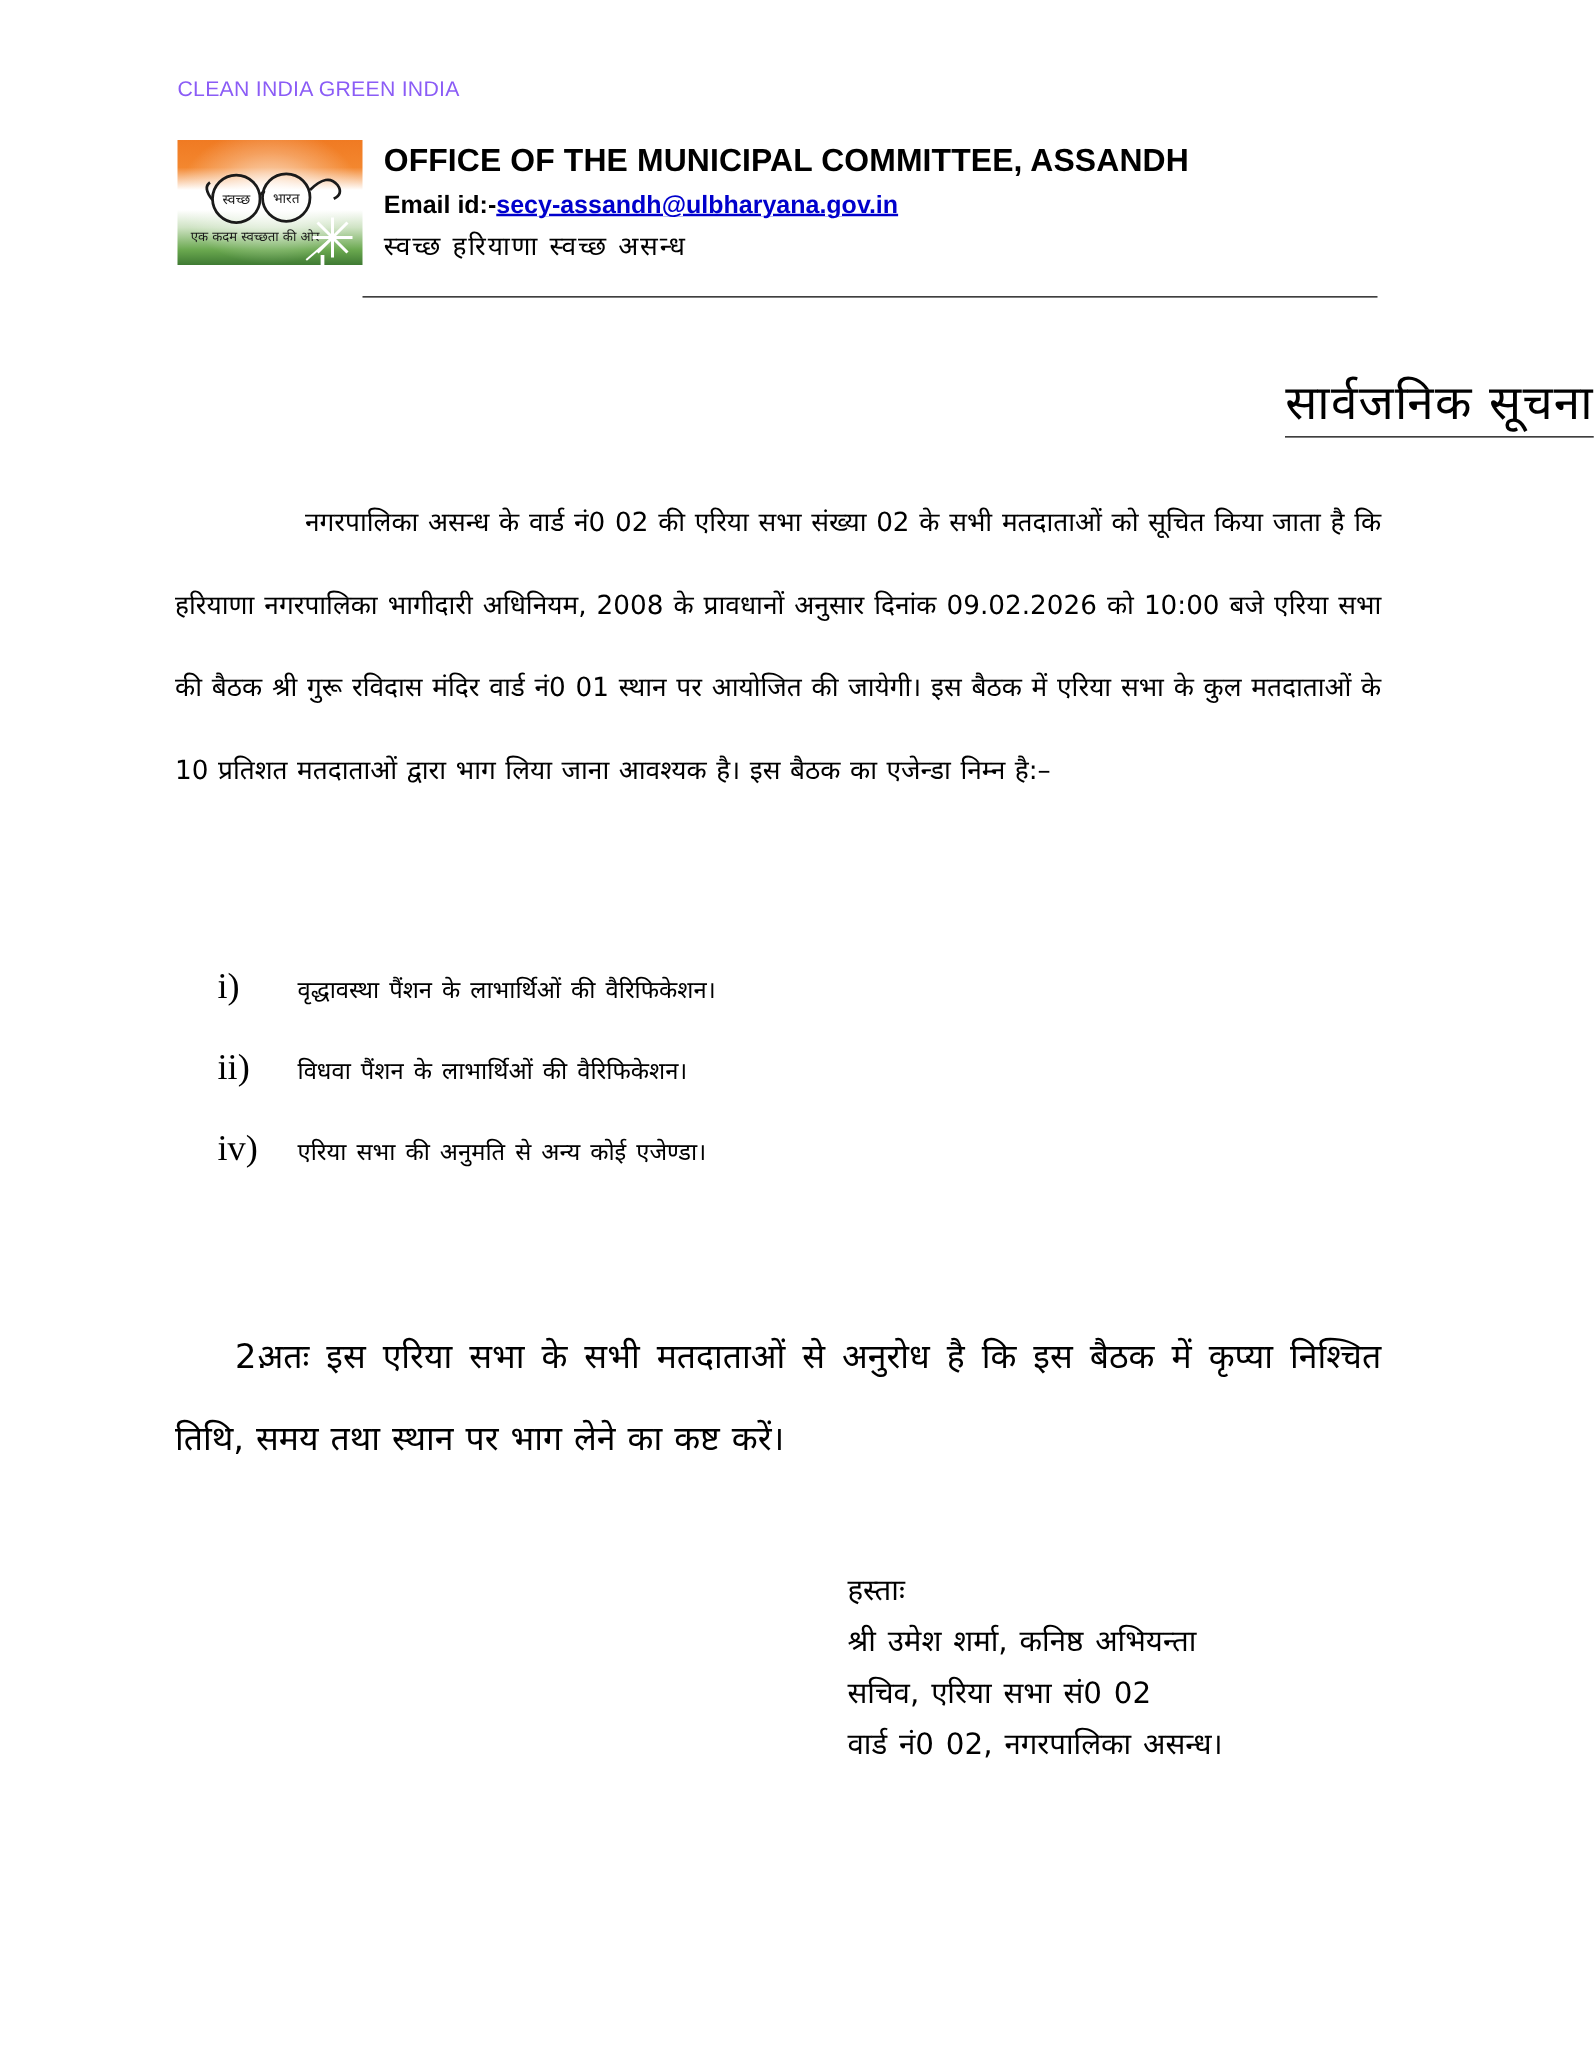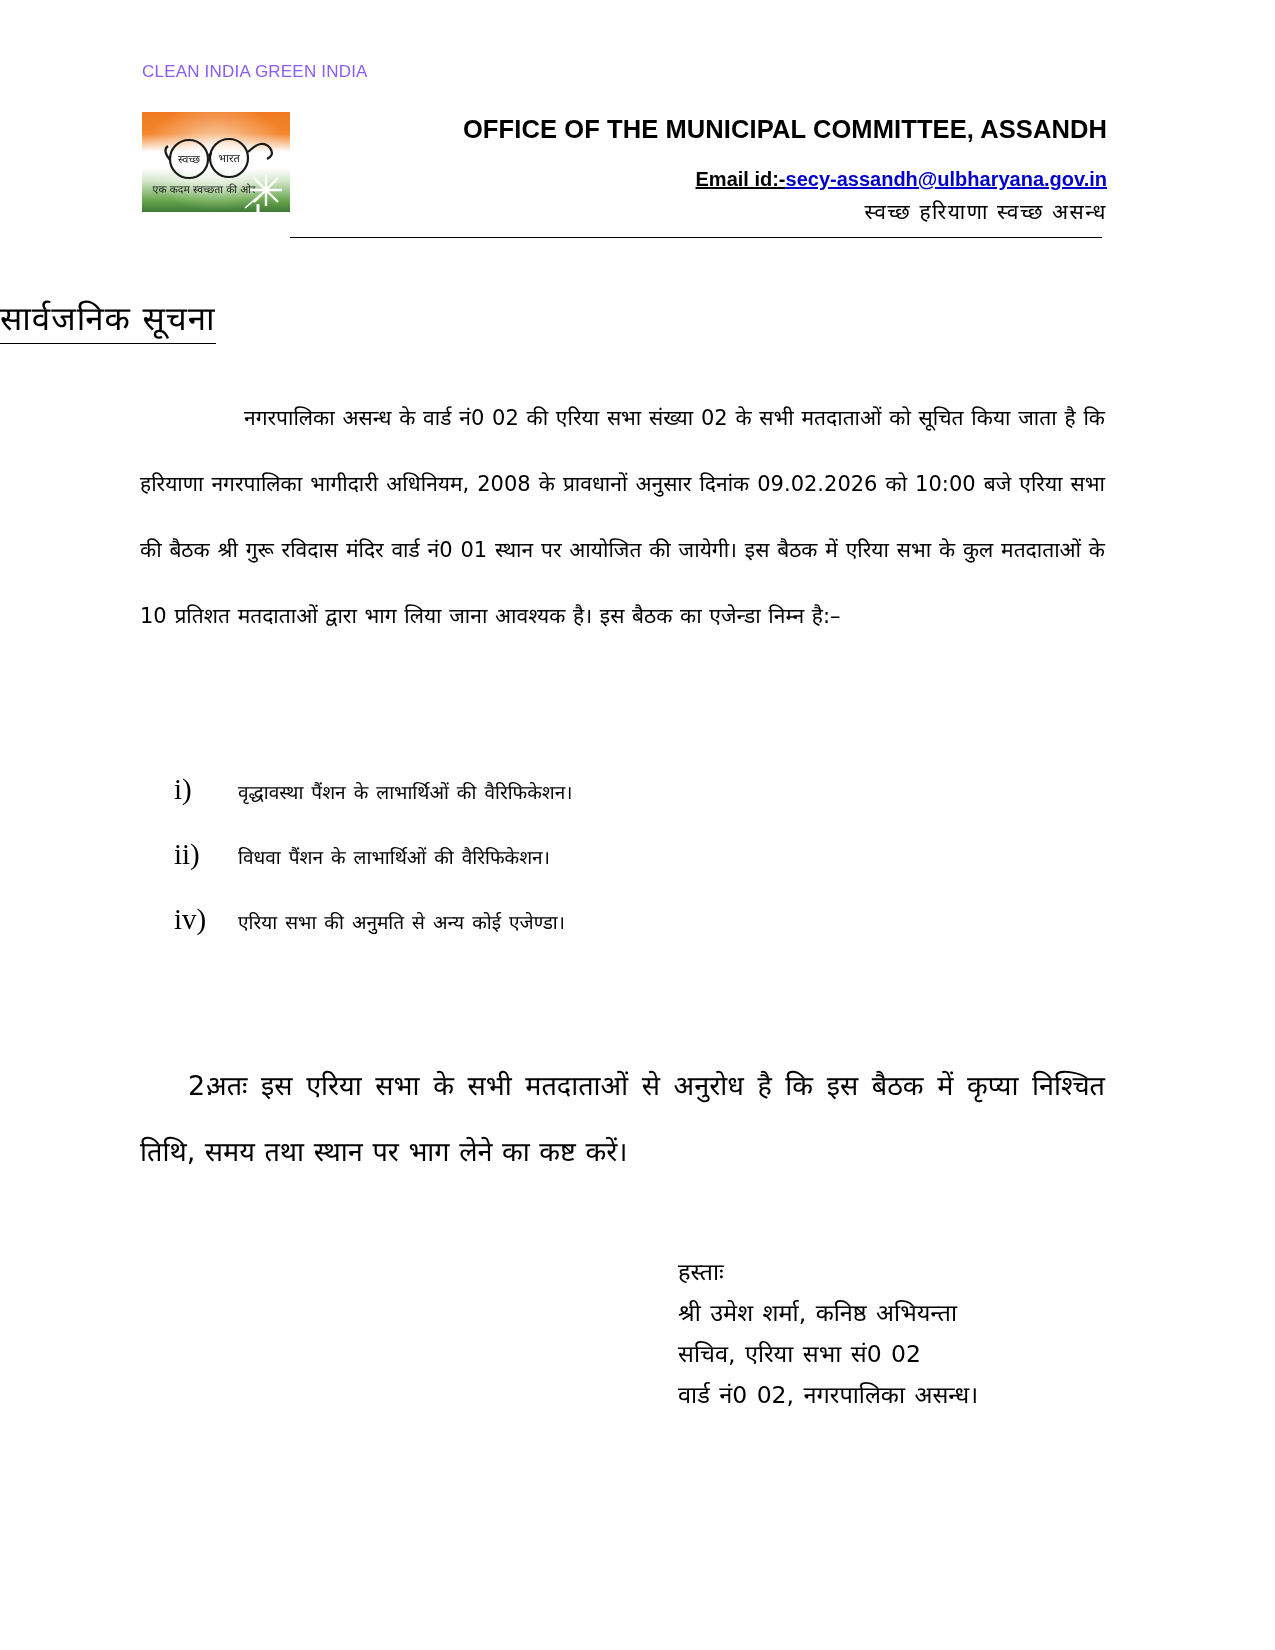--- a/index.html
+++ b/index.html
@@ -61,39 +61,38 @@
     content:"";
     position:absolute;
     inset:0;
     background: radial-gradient(ellipse at 50% 45%, rgba(255,255,255,0.85) 0%, rgba(255,255,255,0.25) 45%, rgba(255,255,255,0) 70%);
   }
   .logo svg { position:absolute; inset:0; z-index:2; }
 
   .header-text {
     margin-left: 165px;
     padding-top: 2px;
-    text-align: right;
+    text-align: left;
     width: 800px;
   }
   .office-title {
     font-family: "Liberation Sans", sans-serif;
     font-weight: bold;
     font-size: 25.5px;
     letter-spacing: 0.1px;
     line-height: 1.2;
     white-space: nowrap;
   }
   .email-line {
     font-family: "Liberation Sans", sans-serif;
     font-weight: bold;
     font-size: 20px;
-    margin-top: 22px;
+    margin-top: 7px;
     line-height: 1.2;
     white-space: nowrap;
-    text-decoration: underline;
   }
   .email-link {
     color: #0000cc;
     text-decoration: underline;
     font-weight: bold;
   }
   .tagline-hi {
     font-family: "DejaVu Sans", sans-serif;
     font-size: 21px;
     margin-top: 8px;
@@ -108,23 +107,23 @@
     width: 812px;
     border-top: 1.6px solid #000;
   }
 
   
   .doc-title {
     position: absolute;
     left: 0;
     top: 297px;
     width: 1275px;
-    text-align: left;
-    font-family: "DejaVu Sans", sans-serif;
-    font-size: 33px;
+    text-align: right;
+    font-family: "DejaVu Sans", sans-serif;
+    font-size: 38px;
     line-height: 1.35;
   }
   .doc-title span {
     border-bottom: 1.5px solid #000;
     padding-bottom: 5px;
     letter-spacing: 1px;
   }
 
   .body-block {
     position: absolute;

